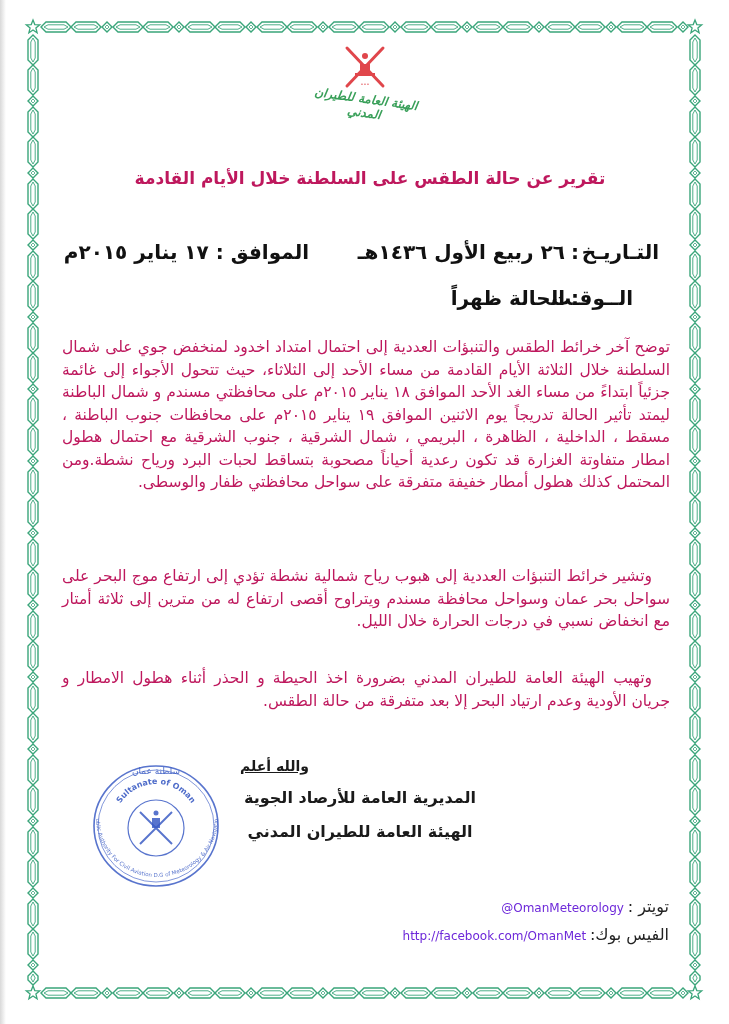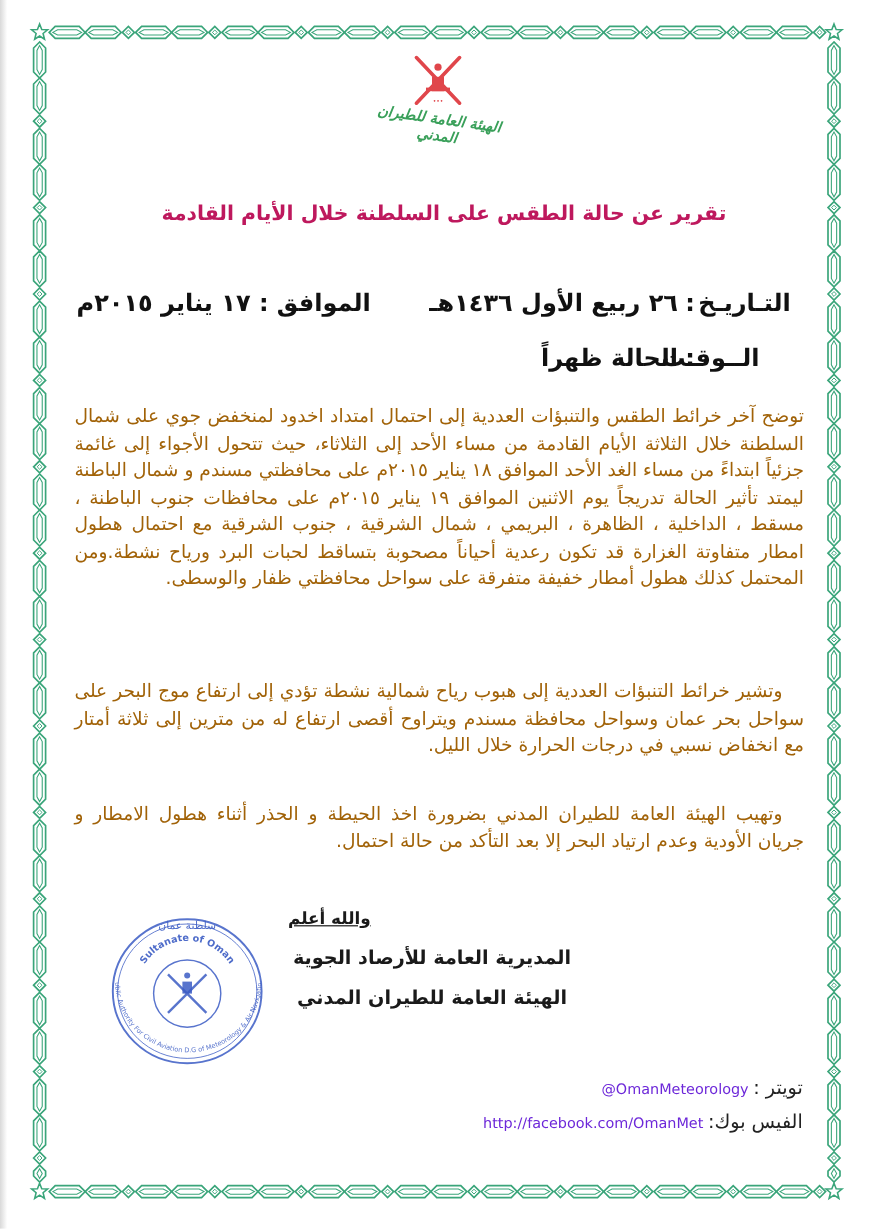--- a/index.html
+++ b/index.html
@@ -17,21 +17,21 @@
 
   .meta { font-weight: bold; font-size: 20px; color: #111; white-space: nowrap; }
   #date-label { right: 70px; top: 240px; }
   #date-colon { right: 150px; top: 240px; }
   #date-hijri { right: 164px; top: 240px; }
   #date-greg { right: 420px; top: 240px; }
   #time-label { right: 96px; top: 286px; }
   #time-colon { right: 150px; top: 286px; }
   #time-value { right: 164px; top: 286px; }
 
-  .para { left: 62px; width: 608px; font-size: 15.5px; line-height: 22.5px; text-align: justify; text-align-last: right; color: #a16207; }
+  .para { left: 62px; width: 608px; font-size: 15.5px; line-height: 22.5px; text-align: justify; text-align-last: right; color: #be185d; }
   #para1 { top: 336px; }
   #para2 { top: 565px; text-indent: 18px; }
   #para3 { top: 667px; text-indent: 18px; }
 
   #allah-knows { left: 240px; width: 240px; top: 758px; text-align: left; font-weight: bold; font-size: 14px; text-decoration: underline; }
   #sign-1 { left: 220px; width: 280px; top: 788px; text-align: center; font-weight: bold; font-size: 16px; }
   #sign-2 { left: 220px; width: 280px; top: 822px; text-align: center; font-weight: bold; font-size: 16px; }
 
   #seal { left: 82px; top: 760px; width: 150px; height: 130px; }
 
@@ -341,21 +341,21 @@
 <div id="date-colon" class="abs meta">:</div>
 <div id="date-hijri" class="abs meta rtl">٢٦ ربيع الأول ١٤٣٦هـ</div>
 <div id="date-greg" class="abs meta rtl">الموافق : ١٧ يناير ٢٠١٥م</div>
 
 <div id="time-label" class="abs meta rtl">الــوقـت</div>
 <div id="time-colon" class="abs meta">:</div>
 <div id="time-value" class="abs meta rtl">الحالة ظهراً</div>
 
 <p id="para1" class="abs para rtl" style="margin:0">توضح آخر خرائط الطقس والتنبؤات العددية إلى احتمال امتداد اخدود لمنخفض جوي على شمال السلطنة خلال الثلاثة الأيام القادمة من مساء الأحد إلى الثلاثاء، حيث تتحول الأجواء إلى غائمة جزئياً ابتداءً من مساء الغد الأحد الموافق ١٨ يناير ٢٠١٥م على محافظتي مسندم و شمال الباطنة ليمتد تأثير الحالة تدريجاً يوم الاثنين الموافق ١٩ يناير ٢٠١٥م على محافظات جنوب الباطنة ، مسقط ، الداخلية ، الظاهرة ، البريمي ، شمال الشرقية ، جنوب الشرقية مع احتمال هطول امطار متفاوتة الغزارة قد تكون رعدية أحياناً مصحوبة بتساقط لحبات البرد ورياح نشطة.ومن المحتمل كذلك هطول أمطار خفيفة متفرقة على سواحل محافظتي ظفار والوسطى.</p>
 <p id="para2" class="abs para rtl" style="margin:0">وتشير خرائط التنبؤات العددية إلى هبوب رياح شمالية نشطة تؤدي إلى ارتفاع موج البحر على سواحل بحر عمان وسواحل محافظة مسندم ويتراوح أقصى ارتفاع له من مترين إلى ثلاثة أمتار مع انخفاض نسبي في درجات الحرارة خلال الليل.</p>
-<p id="para3" class="abs para rtl" style="margin:0">وتهيب الهيئة العامة للطيران المدني بضرورة اخذ الحيطة و الحذر أثناء هطول الامطار و جريان الأودية وعدم ارتياد البحر إلا بعد التأكد من حالة احتمال.</p>
+<p id="para3" class="abs para rtl" style="margin:0">وتهيب الهيئة العامة للطيران المدني بضرورة اخذ الحيطة و الحذر أثناء هطول الامطار و جريان الأودية وعدم ارتياد البحر إلا بعد متفرقة من حالة الطقس.</p>
 
 <div id="allah-knows" class="abs rtl">والله أعلم</div>
 <div id="sign-1" class="abs rtl">المديرية العامة للأرصاد الجوية</div>
 <div id="sign-2" class="abs rtl">الهيئة العامة للطيران المدني</div>
 
 <div id="seal" class="abs">
   <svg width="150" height="130" viewBox="0 0 150 130">
     <defs>
       <path id="seal-arc-top" d="M 32 66 A 42 42 0 0 1 116 66"></path>
       <path id="seal-arc-outer" d="M 14 58 A 60 58 0 1 0 136 58"></path>

